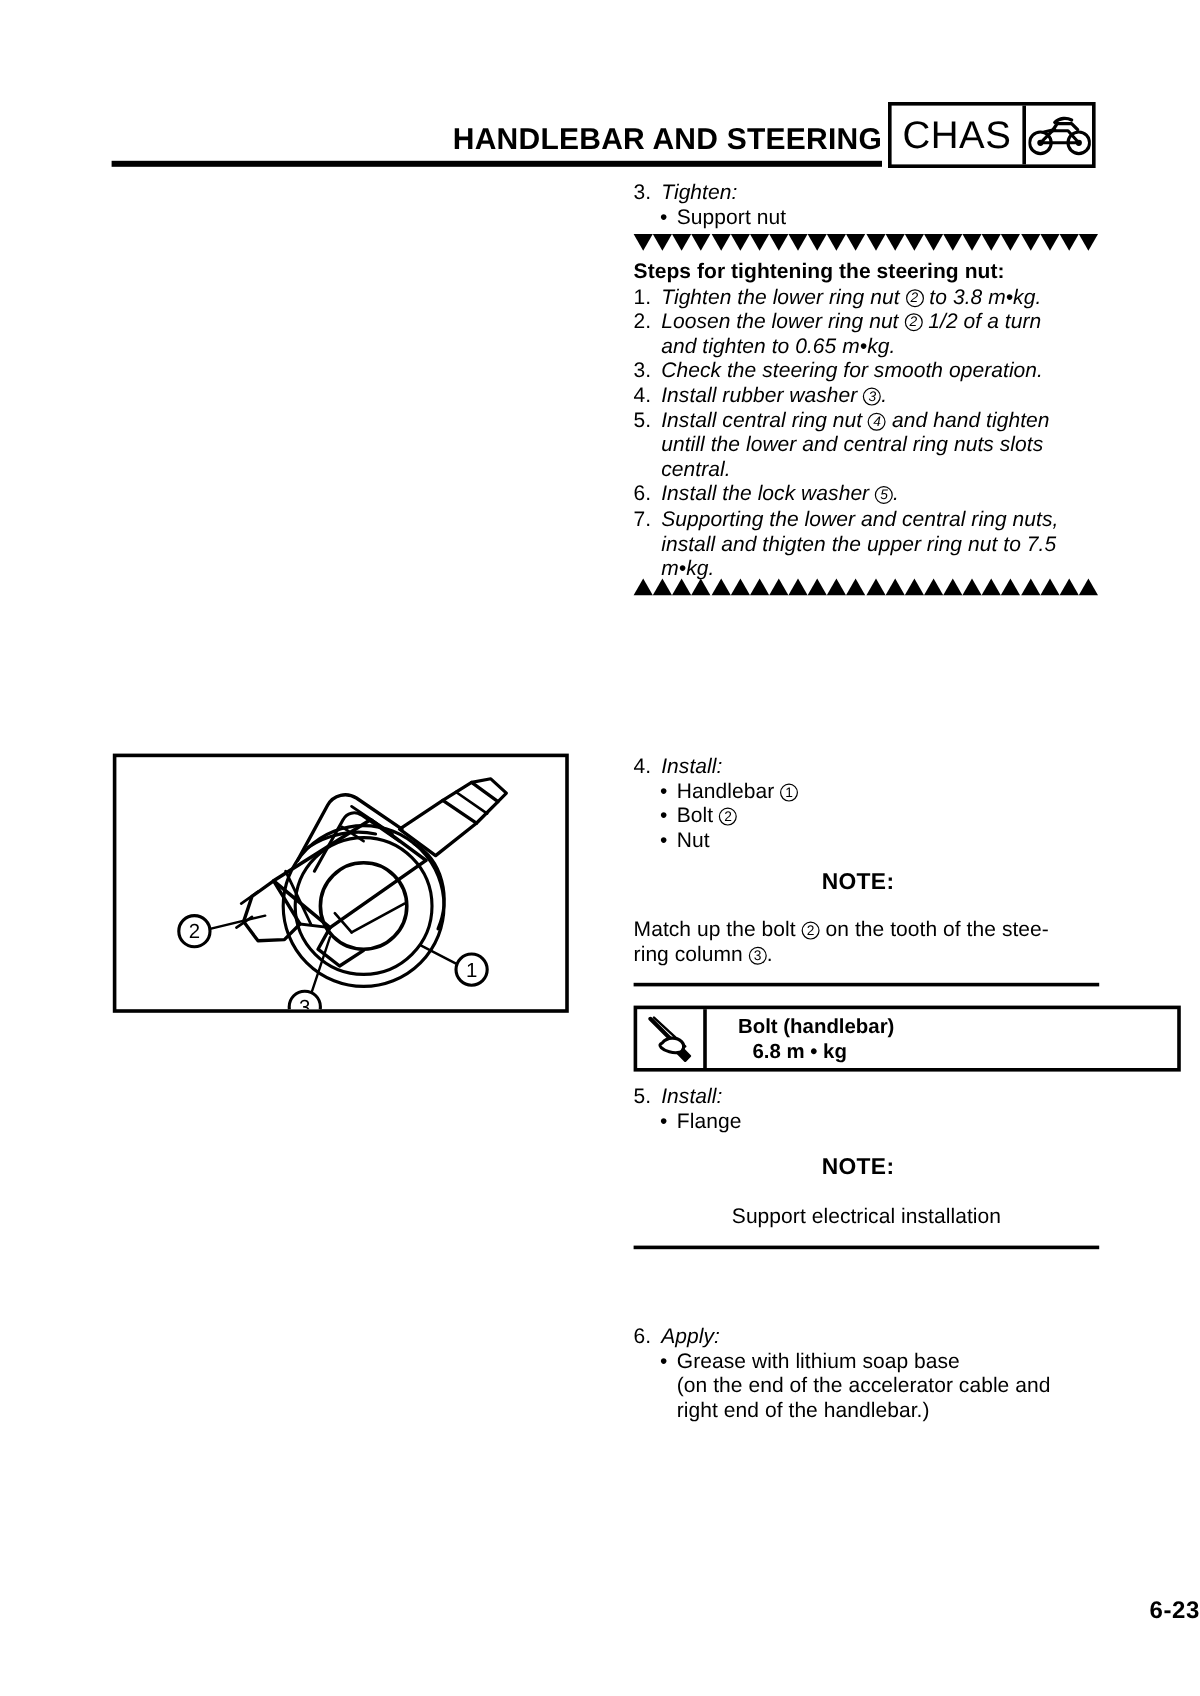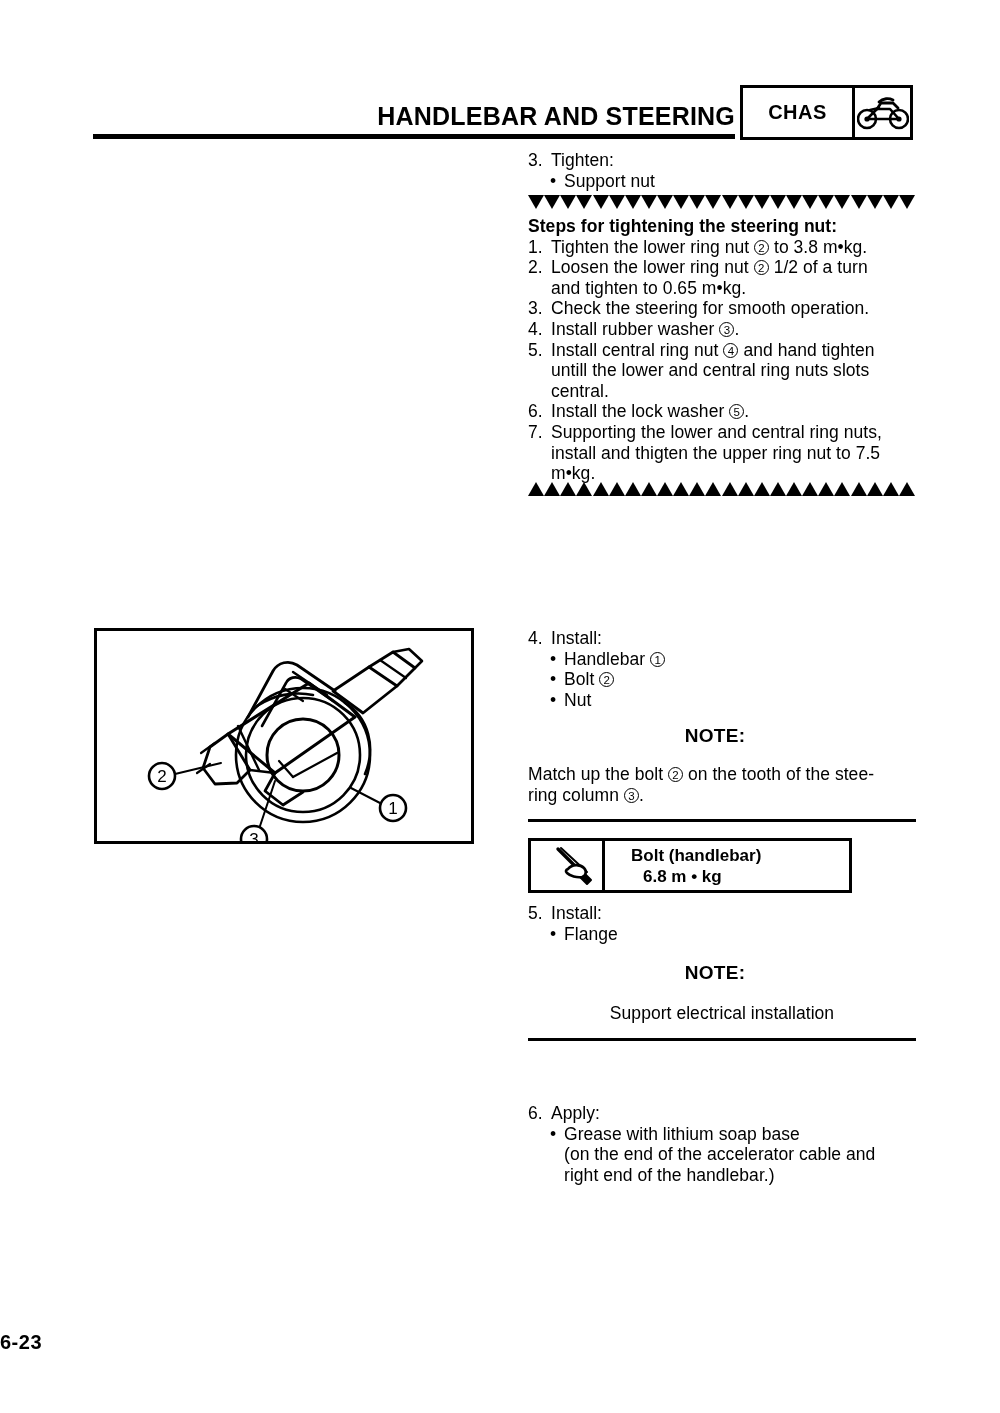--- a/index.html
+++ b/index.html
@@ -46,22 +46,22 @@
     border: 3px solid #000;
     box-sizing: border-box;
     display: flex;
     background: #fff;
   }
   #chas-label {
     flex: 0 0 109px;
     display: flex;
     align-items: center;
     justify-content: center;
-    font-size: 20px;
-    font-weight: bold;
+    font-size: 32px;
+    font-weight: normal;
     letter-spacing: 0.5px;
   }
   #chas-icon-cell {
     flex: 1 1 auto;
     border-left: 3px solid #000;
     display: flex;
     align-items: center;
     justify-content: center;
   }
 
@@ -80,21 +80,21 @@
 
   
   .num-row {
     display: flex;
     align-items: flex-start;
   }
   .num-row .num {
     flex: 0 0 23px;
     text-align: left;
   }
-  .num-row .body { flex: 1 1 auto; }
+  .num-row .body { flex: 1 1 auto; font-style: italic; }
 
   
   .bul-row {
     display: flex;
     align-items: flex-start;
     padding-left: 22px;
   }
   .bul-row .bul {
     flex: 0 0 14px;
     line-height: 20.6px;
@@ -158,26 +158,25 @@
   .note-rule {
     width: 100%;
     height: 3px;
     background: #000;
   }
 
   
   #torque-box {
     position: absolute;
     left: 528px; top: 838px;
-    width: 324px; height: 55px;
+    width: 456px; height: 55px;
     border: 3px solid #000;
     box-sizing: border-box;
     display: flex;
     background: #fff;
-    padding-left: 16px;
   }
   #torque-icon-cell {
     flex: 0 0 55px;
     border-right: 3px solid #000;
     display: flex;
     align-items: center;
     justify-content: center;
   }
   #torque-text-cell {
     flex: 1 1 auto;
@@ -196,21 +195,21 @@
     border: 3px solid #000;
     box-sizing: border-box;
     background: #fff;
   }
 
   
   #page-number {
     position: absolute;
     left: 0; top: 1331px;
     width: 1000px;
-    text-align: left;
+    text-align: right;
     font-size: 20px;
     font-weight: bold;
     letter-spacing: 0.5px;
   }
 </style>
 </head>
 <body>
 
 <div id="page-header">
   <div id="header-title">HANDLEBAR AND STEERING</div>

